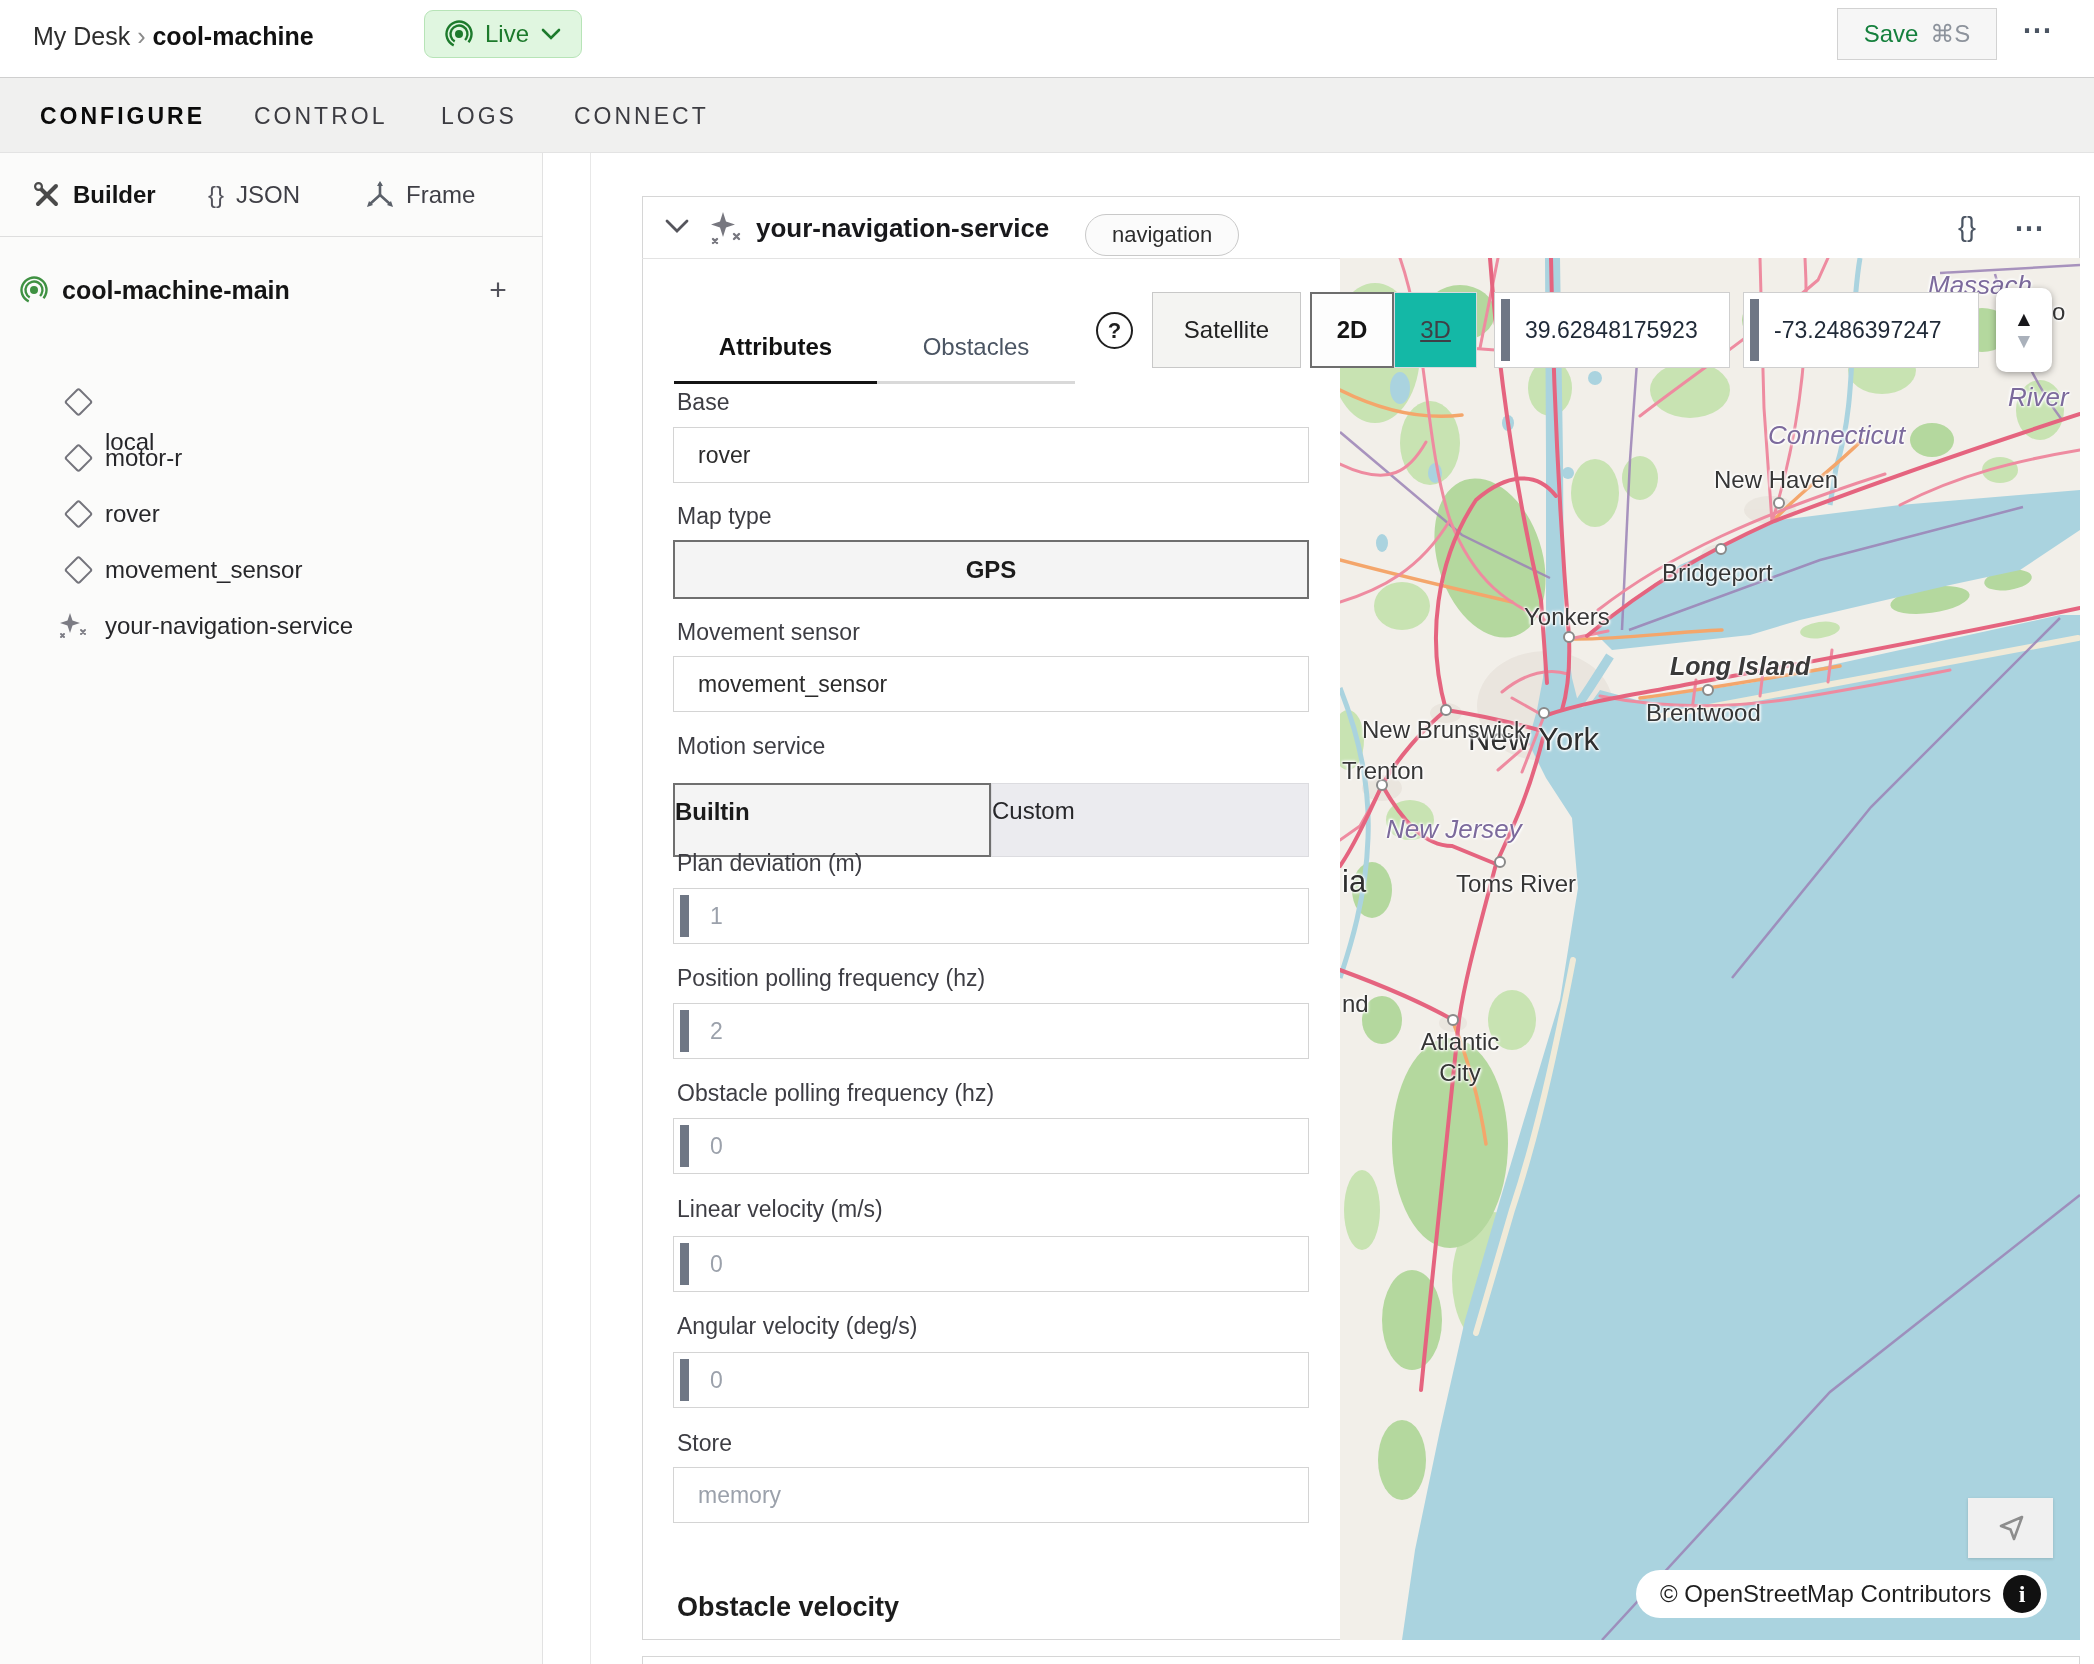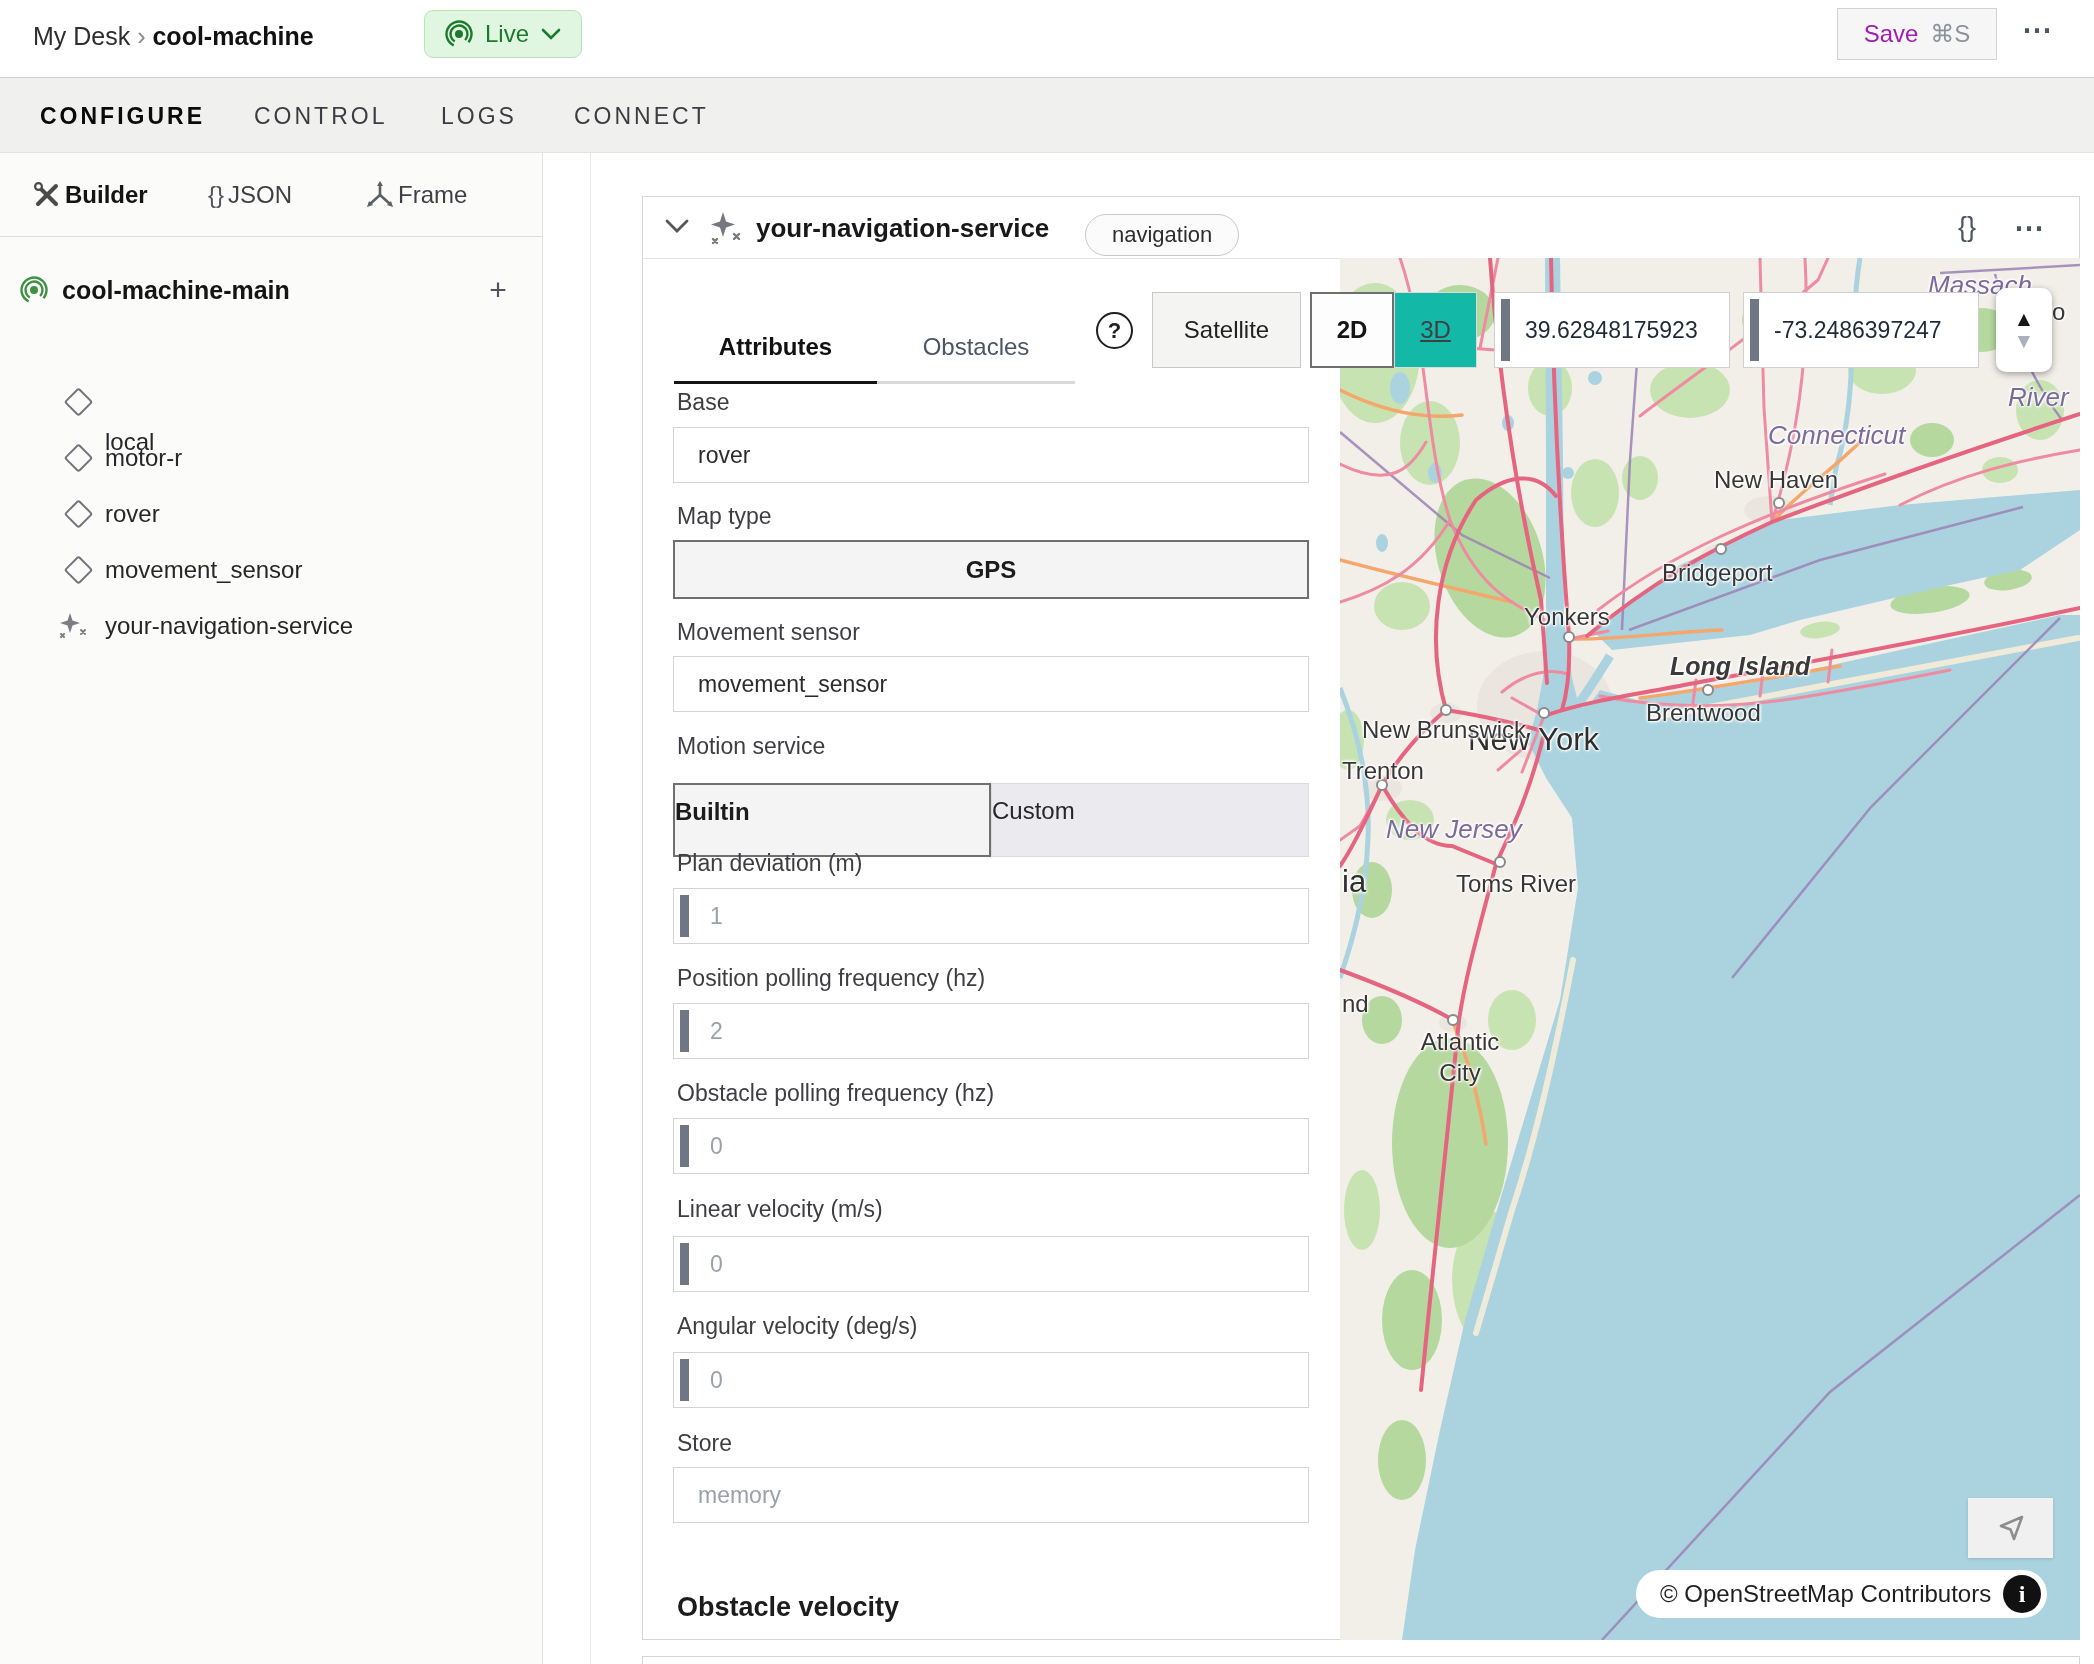--- a/index.html
+++ b/index.html
@@ -8,33 +8,33 @@
   .abs { position:absolute; }
 
   
   .topbar { position:absolute; left:0; top:0; width:2094px; height:77px; background:#fff; }
   .crumb { position:absolute; top:22px; font-size:25px; color:#2d2d2d; }
   .crumb-sep { color:#8a8a8a; }
   .crumb-current { font-weight:700; color:#111; }
   .live-badge { position:absolute; left:424px; top:10px; height:48px; background:#e0f6e0; border:1px solid #b7e4b7; border-radius:9px; display:flex; align-items:center; gap:12px; padding:0 20px; cursor:pointer; }
   .live-label { font-size:24px; color:#1d7a2c; font-weight:500; }
   .save-btn { position:absolute; left:1837px; top:8px; width:160px; height:52px; background:#f6f6f6; border:1px solid #d2d2d2; display:flex; align-items:center; justify-content:center; gap:12px; font-size:24px; cursor:pointer; }
-  .save-label { color:#a21caf; }
+  .save-label { color:#15803d; }
   .save-kbd { color:#8d939c; }
   .dots-btn { position:absolute; font-size:30px; font-weight:700; color:#4b5563; letter-spacing:2px; cursor:pointer; background:none; border:none; }
 
   
   .navtabs { position:absolute; left:0; top:77px; width:2094px; height:76px; background:#f0f0ef; border-top:1px solid #cfcfcf; border-bottom:1px solid #e3e3e3; }
   .navtab { position:absolute; top:0; height:76px; line-height:76px; font-size:23px; letter-spacing:3px; color:#3c3c42; font-weight:500; cursor:pointer; }
   .navtab.active { color:#0a0a0a; font-weight:800; }
 
   
   .sidebar { position:absolute; left:0; top:153px; width:543px; height:1511px; background:#fbfbfa; border-right:1px solid #e2e2e2; }
   .side-toolbar { position:absolute; left:0; top:0; width:543px; height:84px; border-bottom:1px solid #dedede; }
-  .mode { position:absolute; top:0; height:84px; display:flex; align-items:center; gap:4px; cursor:pointer; }
+  .mode { position:absolute; top:0; height:84px; display:flex; align-items:center; gap:12px; cursor:pointer; }
   .mode-label { font-size:24px; color:#3f3f46; }
   .mode.active .mode-label { font-weight:700; color:#141414; }
   .tree-row { position:absolute; left:0; width:443px; height:56px; cursor:pointer; }
   .tree-label { position:absolute; top:50%; transform:translateY(-50%); font-size:24px; color:#27272a; white-space:nowrap; }
   .root-label { font-weight:700; font-size:25px; color:#151515; }
   .diamond { position:absolute; left:68px; top:50%; width:21px; height:21px; transform:translateY(-50%) rotate(45deg); border:2.5px solid #74747c; border-radius:3px; background:transparent; }
   .plus-btn { position:absolute; left:480px; top:50%; transform:translateY(-50%); width:36px; height:36px; border:none; background:none; font-size:30px; color:#52525b; cursor:pointer; line-height:36px; }
   .vline2 { position:absolute; left:590px; top:153px; width:1px; height:1511px; background:#e8e8e8; }
 
   

